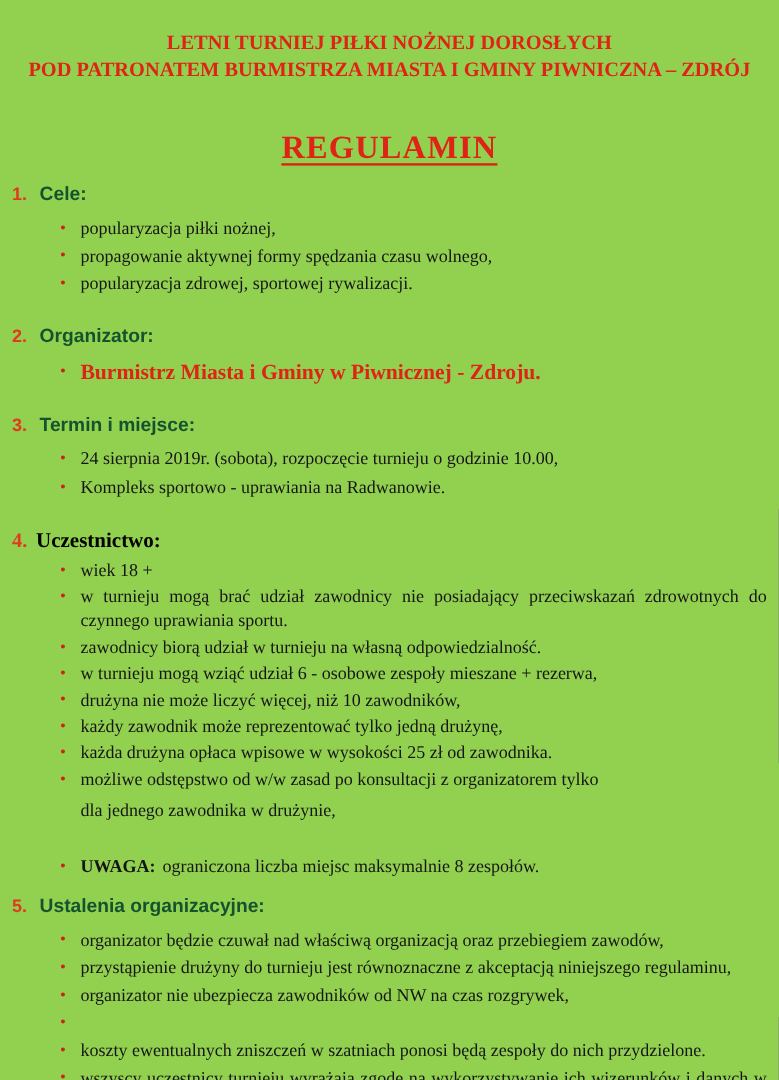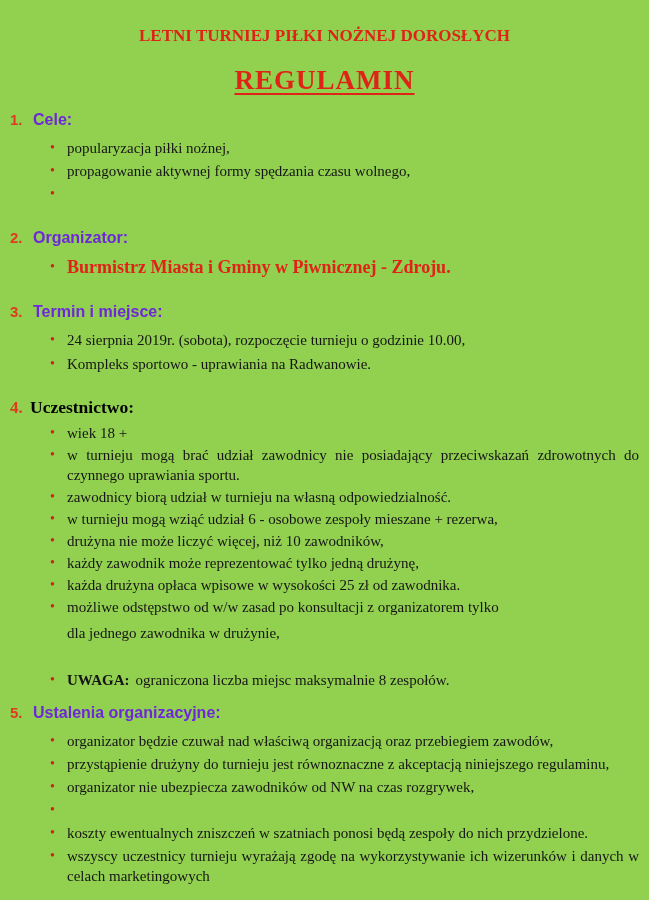--- a/index.html
+++ b/index.html
@@ -23,21 +23,21 @@
   
   header { padding-top: 25px; text-align: center; }
   .title-line {
     font-weight: bold;
     font-size: 17px;
     line-height: 22px;
     color: var(--title-red);
   }
   .regulamin {
     display: inline-block;
-    margin-top: 18px;
+    margin-top: 39px;
     font-size: 27px;
     font-weight: bold;
     letter-spacing: 1px;
     color: var(--title-red);
     text-decoration: underline;
     text-underline-offset: 4px;
   }
   
   main { padding: 0 9px 0 10px; }
   .sec-head { display: flex; align-items: baseline; }
@@ -45,21 +45,21 @@
     flex: 0 0 23px;
     font-weight: bold;
     color: var(--number-red);
     font-family: "Liberation Sans", sans-serif;
     font-size: 15px;
   }
   .heading {
     font-family: "Liberation Sans", sans-serif;
     font-size: 16px;
     font-weight: bold;
-    color: #6d28d9;
+    color: #14532d;
   }
   .sec-serif .num { font-family: "Liberation Serif", serif; font-size: 17px; flex-basis: 20px; }
   .sec-serif .heading { font-family: "Liberation Serif", serif; font-size: 17.5px; color: #000; text-align: center; }
   
   .items { list-style: none; margin-top: 9px; padding-left: 40px; }
   .item { display: flex; margin-bottom: 3px; }
   .dot {
     flex: 0 0 17px;
     color: var(--bullet-red);
     font-size: 14px;
@@ -90,20 +90,21 @@
   .sec-4 .item { margin-bottom: 2px; }
   .sec-5 { margin-top: 14px; }
 </style>
 </head>
 <body>
 
 <div class="doc">
 
   <header>
     <div class="title-line">LETNI TURNIEJ PIŁKI NOŻNEJ DOROSŁYCH</div>
+    <div class="title-line">POD PATRONATEM BURMISTRZA MIASTA I GMINY PIWNICZNA – ZDRÓJ</div>
     <div><span class="regulamin">REGULAMIN</span></div>
   </header>
 
   <main>
 
     <section class="sec sec-1">
       <div class="sec-head">
         <span class="num">1.</span>
         <span class="heading">Cele:</span>
       </div>
@@ -111,20 +112,21 @@
         <li class="item">
           <span class="dot">•</span>
           <span class="txt">popularyzacja piłki nożnej,</span>
         </li>
         <li class="item">
           <span class="dot">•</span>
           <span class="txt">propagowanie aktywnej formy spędzania czasu wolnego,</span>
         </li>
         <li class="item">
           <span class="dot">•</span>
+          <span class="txt">popularyzacja zdrowej, sportowej rywalizacji.</span>
         </li>
       </ul>
     </section>
 
     <section class="sec sec-2">
       <div class="sec-head">
         <span class="num">2.</span>
         <span class="heading">Organizator:</span>
       </div>
       <ul class="items">

